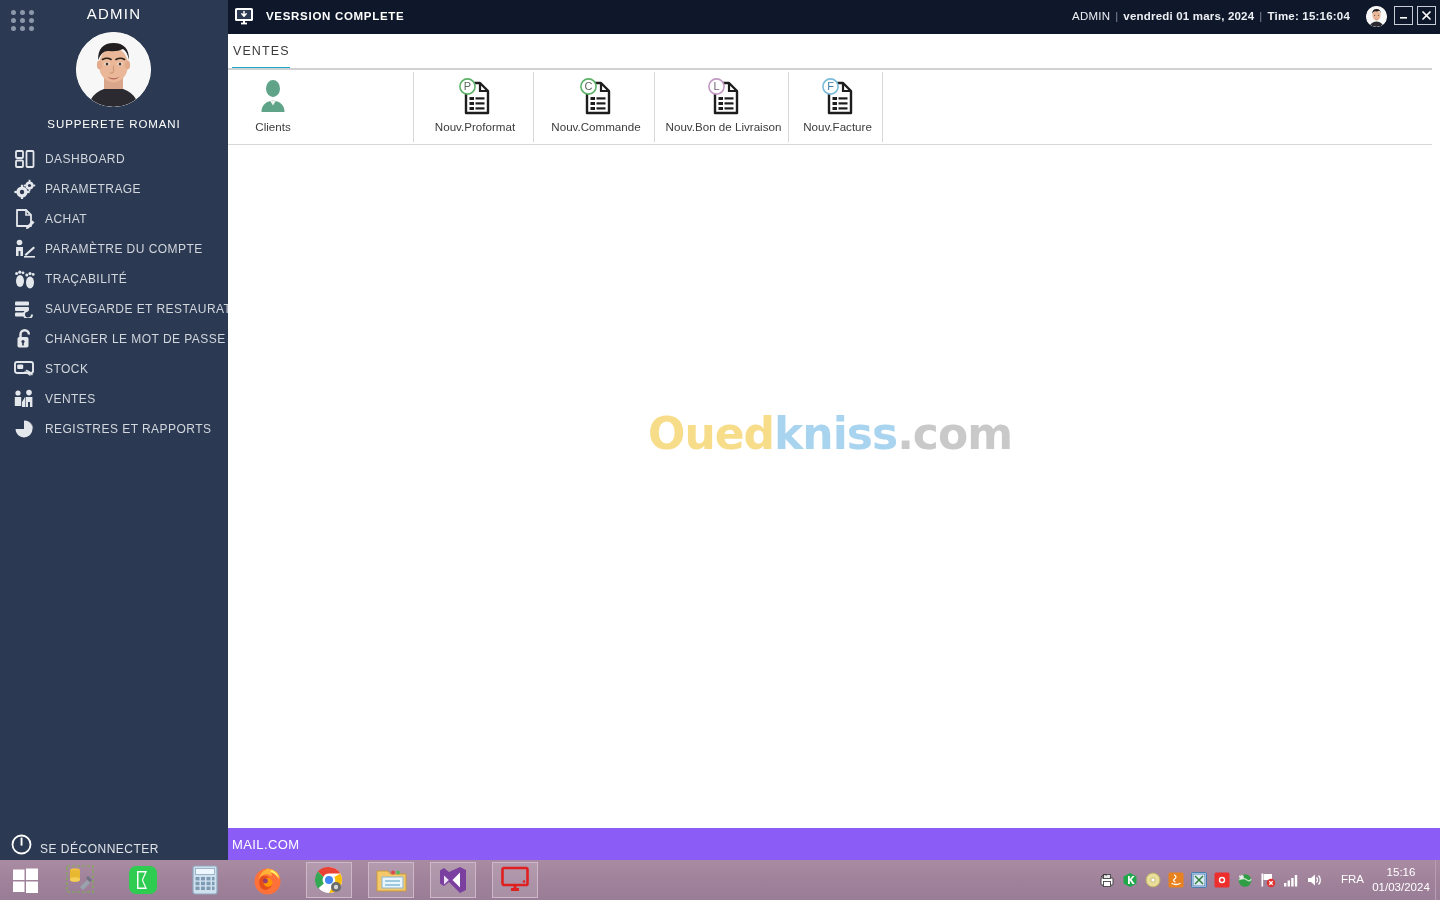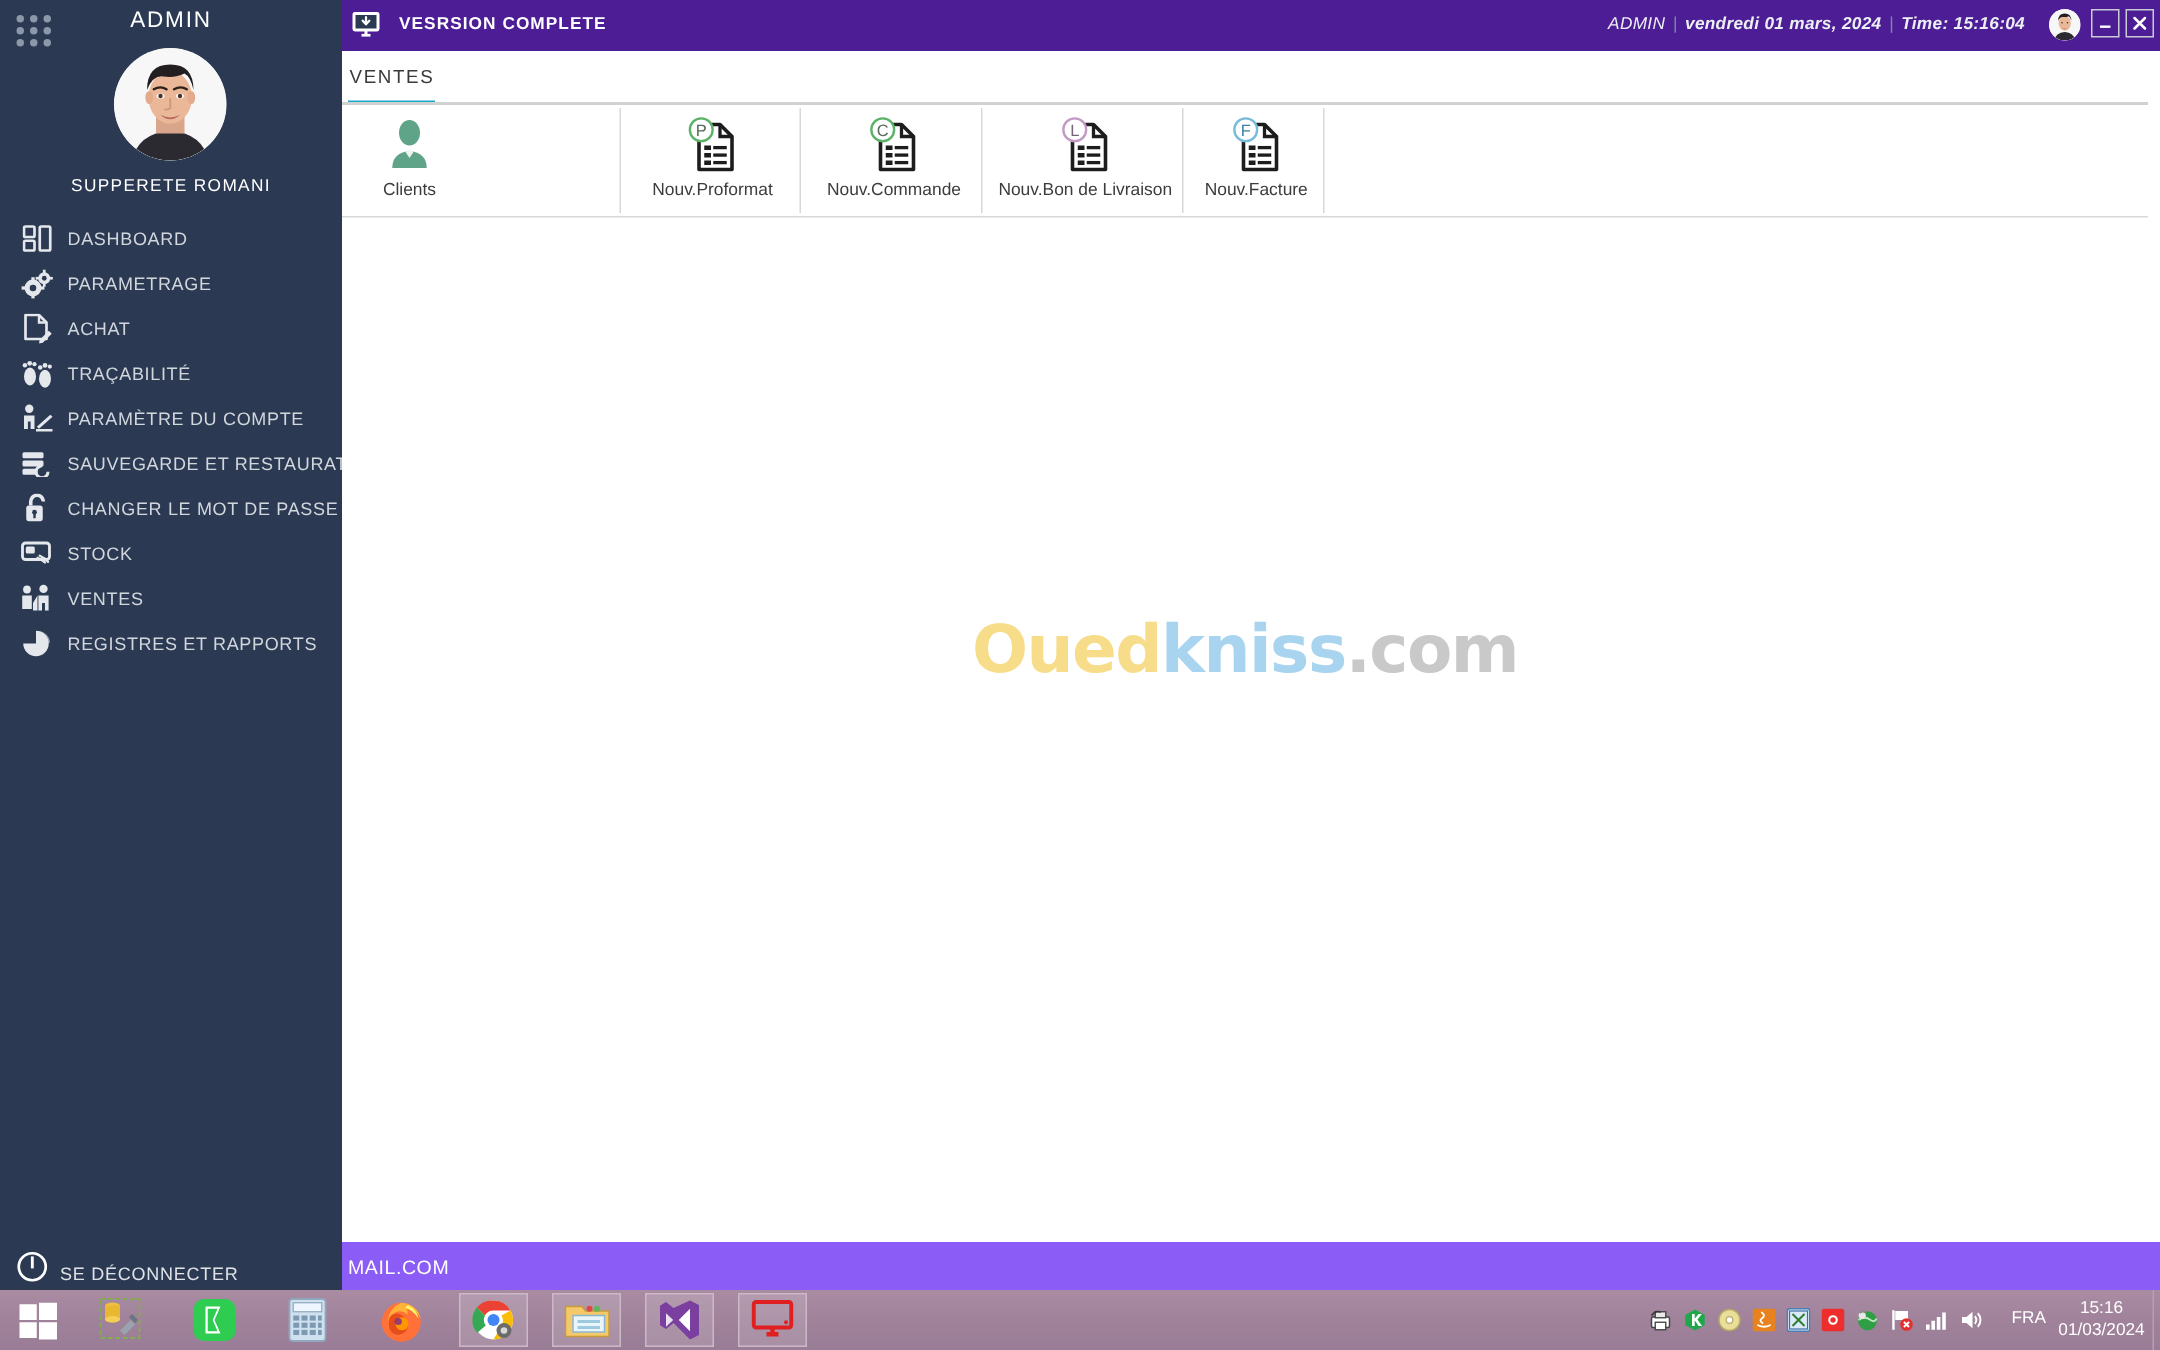--- a/index.html
+++ b/index.html
@@ -57,30 +57,30 @@
   #logout {
     position:absolute; left:8px; top:832px; display:flex; align-items:flex-end;
     cursor:pointer;
   }
   #logout .menu-ic { width:26px; flex:0 0 26px; }
   #logout-label { font-size:12px; color:#dfe2e7; letter-spacing:0.5px; margin-left:6px; }
 
   
   #topbar {
     position:absolute; left:228px; top:0; width:1212px; height:44px;
-    background:#4c1d95; color:#fff;
+    background:#0f172a; color:#fff;
   }
   #app-icon { position:absolute; left:4px; top:5px; width:24px; height:24px; }
   #app-title {
     position:absolute; left:38px; top:10px; font-size:11.5px;
     font-weight:bold; letter-spacing:0.7px; color:#ffffff;
   }
   #userinfo {
     position:absolute; right:90px; top:10px; font-size:11.5px;
-    color:#eceff3; white-space:nowrap; letter-spacing:0.2px;font-style:italic;
+    color:#eceff3; white-space:nowrap; letter-spacing:0.2px;
   }
   #userinfo .sep { color:#7e8aa0; padding:0 5px; }
   #userinfo b { font-weight:bold; }
   #hdr-avatar {
     position:absolute; right:53px; top:6px; width:21px; height:21px;
     border-radius:50%; overflow:hidden; background:#f2f2f2;
   }
   #hdr-avatar .face { width:21px; height:21px; }
   .winbtn {
     position:absolute; top:6px; width:19px; height:19px;
@@ -271,43 +271,43 @@
             <path d="M11 1 v5 h5" fill="none" stroke="#e4e7ec" stroke-width="1.6"></path>
             <path d="M11.5 17.5 l6 -6 l2 2 l-6 6 l-2.6 0.6 Z" fill="#e4e7ec"></path>
           </svg>
       </span>
       <span class="menu-label">ACHAT</span>
     </div>
 
     <div class="menu-item">
       <span class="menu-ic">
         <svg width="22" height="20" viewBox="0 0 22 20">
+            <circle cx="5.5" cy="3.5" r="2.8" fill="#e4e7ec"></circle>
+            <path d="M2 8 h7 v9 h-2.6 v-5 h-1.8 v5 h-2.6 Z" fill="#e4e7ec"></path>
+            <path d="M10 17 h11 v1.6 h-11 Z" fill="#e4e7ec"></path>
+            <path d="M10.5 15.5 l9 -8 l1.5 1.4 l-9 8 Z" fill="#e4e7ec"></path>
+          </svg>
+      </span>
+      <span class="menu-label">PARAMÈTRE DU COMPTE</span>
+    </div>
+
+    <div class="menu-item">
+      <span class="menu-ic">
+        <svg width="22" height="20" viewBox="0 0 22 20">
             <ellipse cx="6" cy="12" rx="4" ry="6" fill="#e4e7ec"></ellipse>
             <circle cx="2.6" cy="4.5" r="1.5" fill="#e4e7ec"></circle>
             <circle cx="5.8" cy="3.2" r="1.6" fill="#e4e7ec"></circle>
             <circle cx="9" cy="3.8" r="1.4" fill="#e4e7ec"></circle>
             <ellipse cx="16" cy="13.5" rx="4" ry="6" fill="#e4e7ec"></ellipse>
             <circle cx="12.8" cy="6" r="1.5" fill="#e4e7ec"></circle>
             <circle cx="16" cy="4.6" r="1.6" fill="#e4e7ec"></circle>
             <circle cx="19.2" cy="5.4" r="1.4" fill="#e4e7ec"></circle>
           </svg>
       </span>
       <span class="menu-label">TRAÇABILITÉ</span>
-    </div>
-
-    <div class="menu-item">
-      <span class="menu-ic">
-        <svg width="22" height="20" viewBox="0 0 22 20">
-            <circle cx="5.5" cy="3.5" r="2.8" fill="#e4e7ec"></circle>
-            <path d="M2 8 h7 v9 h-2.6 v-5 h-1.8 v5 h-2.6 Z" fill="#e4e7ec"></path>
-            <path d="M10 17 h11 v1.6 h-11 Z" fill="#e4e7ec"></path>
-            <path d="M10.5 15.5 l9 -8 l1.5 1.4 l-9 8 Z" fill="#e4e7ec"></path>
-          </svg>
-      </span>
-      <span class="menu-label">PARAMÈTRE DU COMPTE</span>
     </div>
 
     <div class="menu-item">
       <span class="menu-ic">
         <svg width="22" height="18" viewBox="0 0 22 18">
             <rect x="1" y="1.5" width="14" height="4" rx="1" fill="#e4e7ec"></rect>
             <rect x="1" y="7" width="14" height="4" rx="1" fill="#e4e7ec"></rect>
             <rect x="1" y="12.5" width="10" height="4" rx="1" fill="#e4e7ec"></rect>
             <path d="M14 10.5 a4 4 0 1 0 4 4" fill="none" stroke="#e4e7ec" stroke-width="2"></path>
             <path d="M11.5 9 l3 1.5 l-2.5 2 Z" fill="#e4e7ec"></path>

